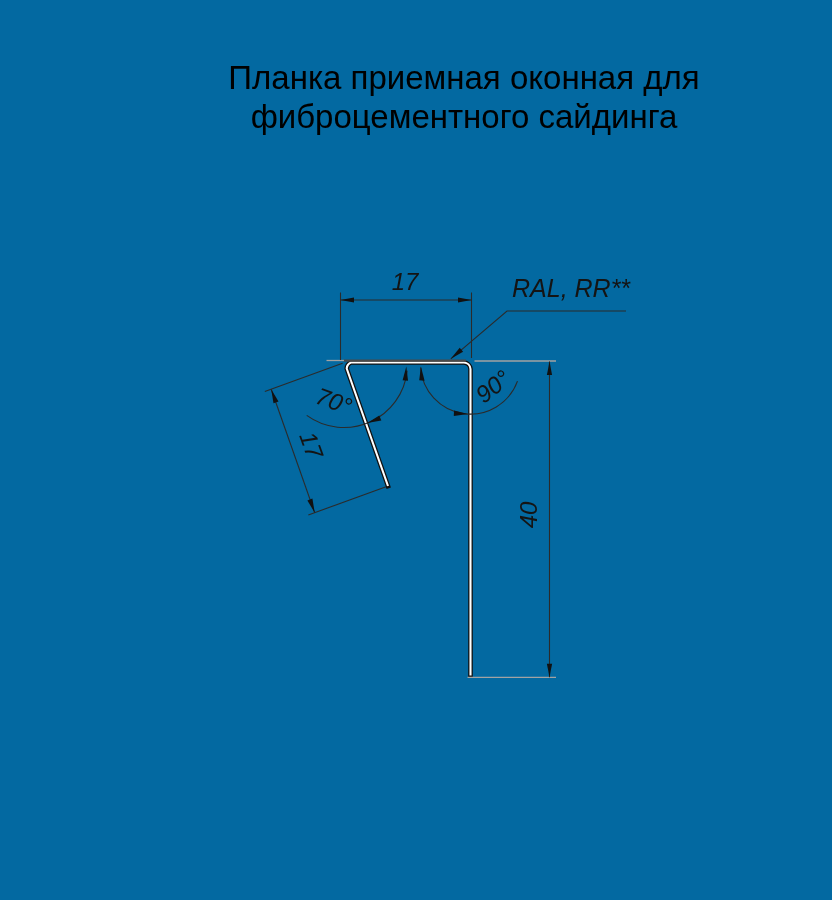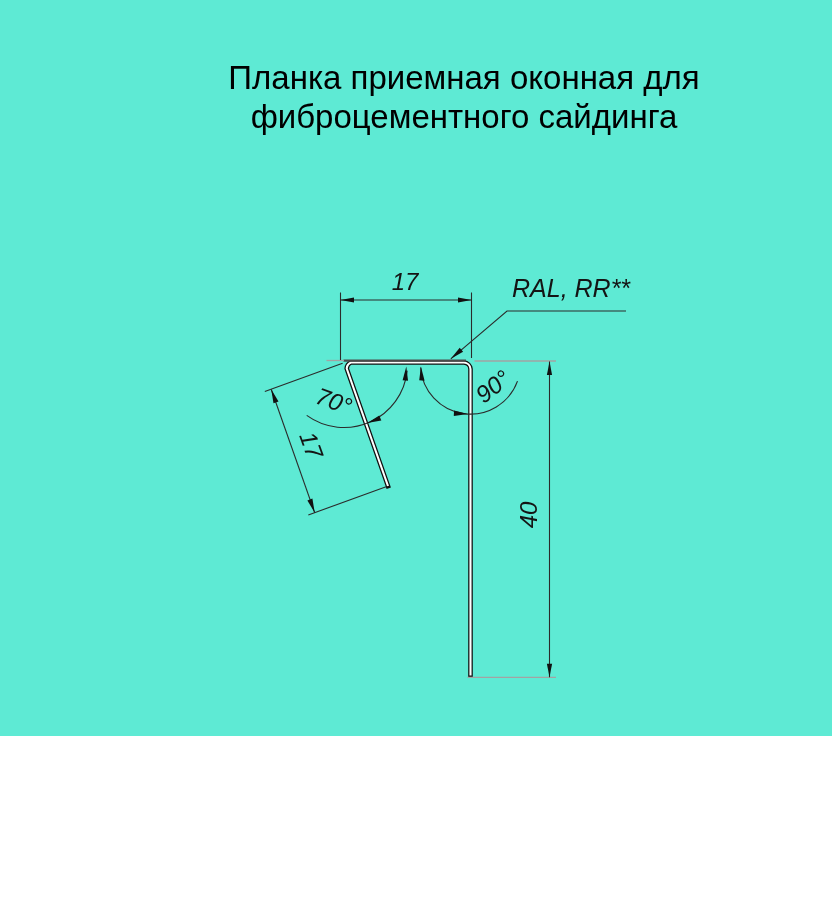--- a/index.html
+++ b/index.html
@@ -1,20 +1,20 @@
 <!DOCTYPE html>
 <html><head>
 <meta charset="utf-8">
 <style>
   html, body { margin: 0; padding: 0; background: #ffffff; }
   .canvas {
     position: relative;
     width: 832px;
-    height: 736px;
-    background: #5eead4;
+    height: 900px;
+    background: #0369a1;
     overflow: hidden;
     font-family: "Liberation Sans", sans-serif;
   }
   svg { display: block; }
   .title-text {
     font-family: "Liberation Sans", sans-serif;
     font-size: 33px;
     fill: #000000;
   }
   .dim-text {

